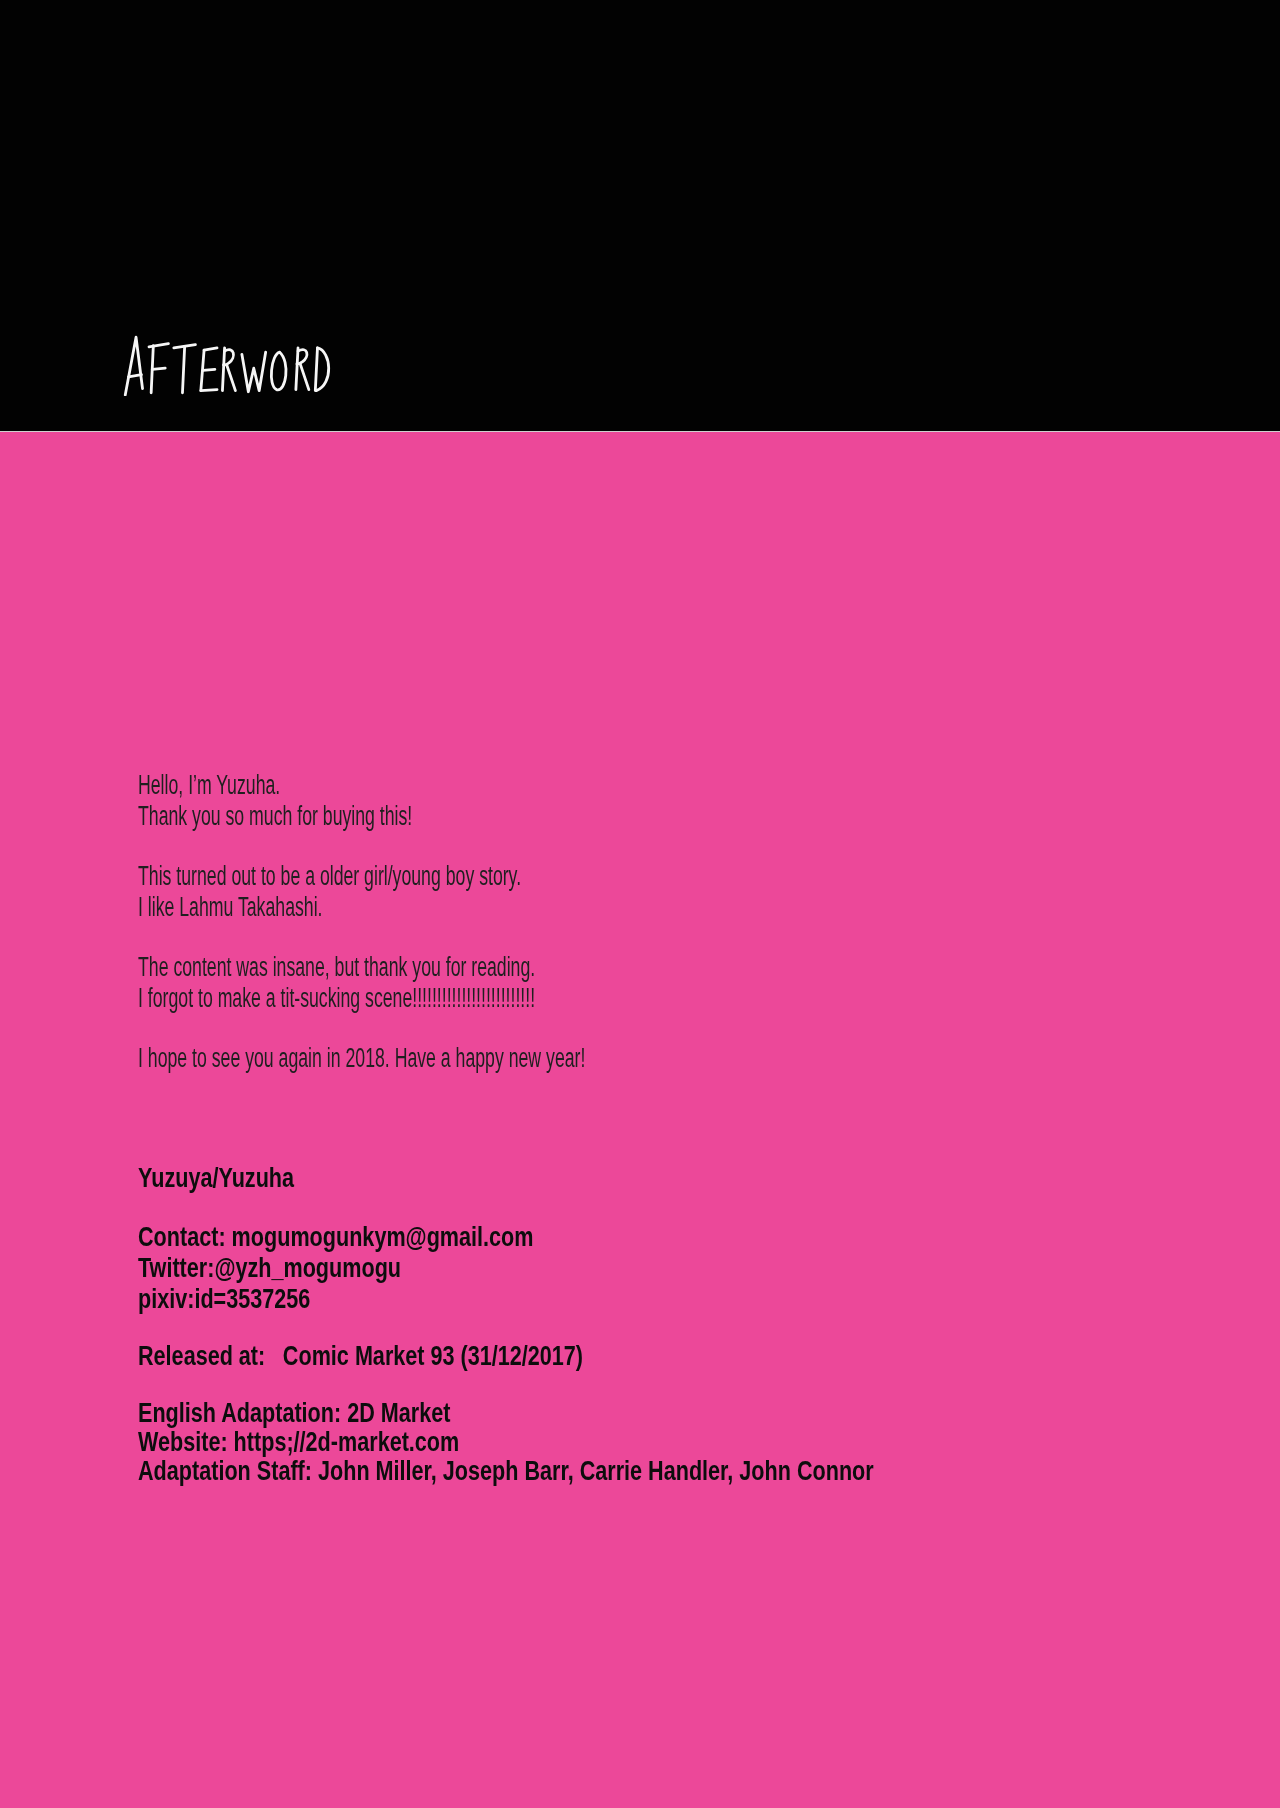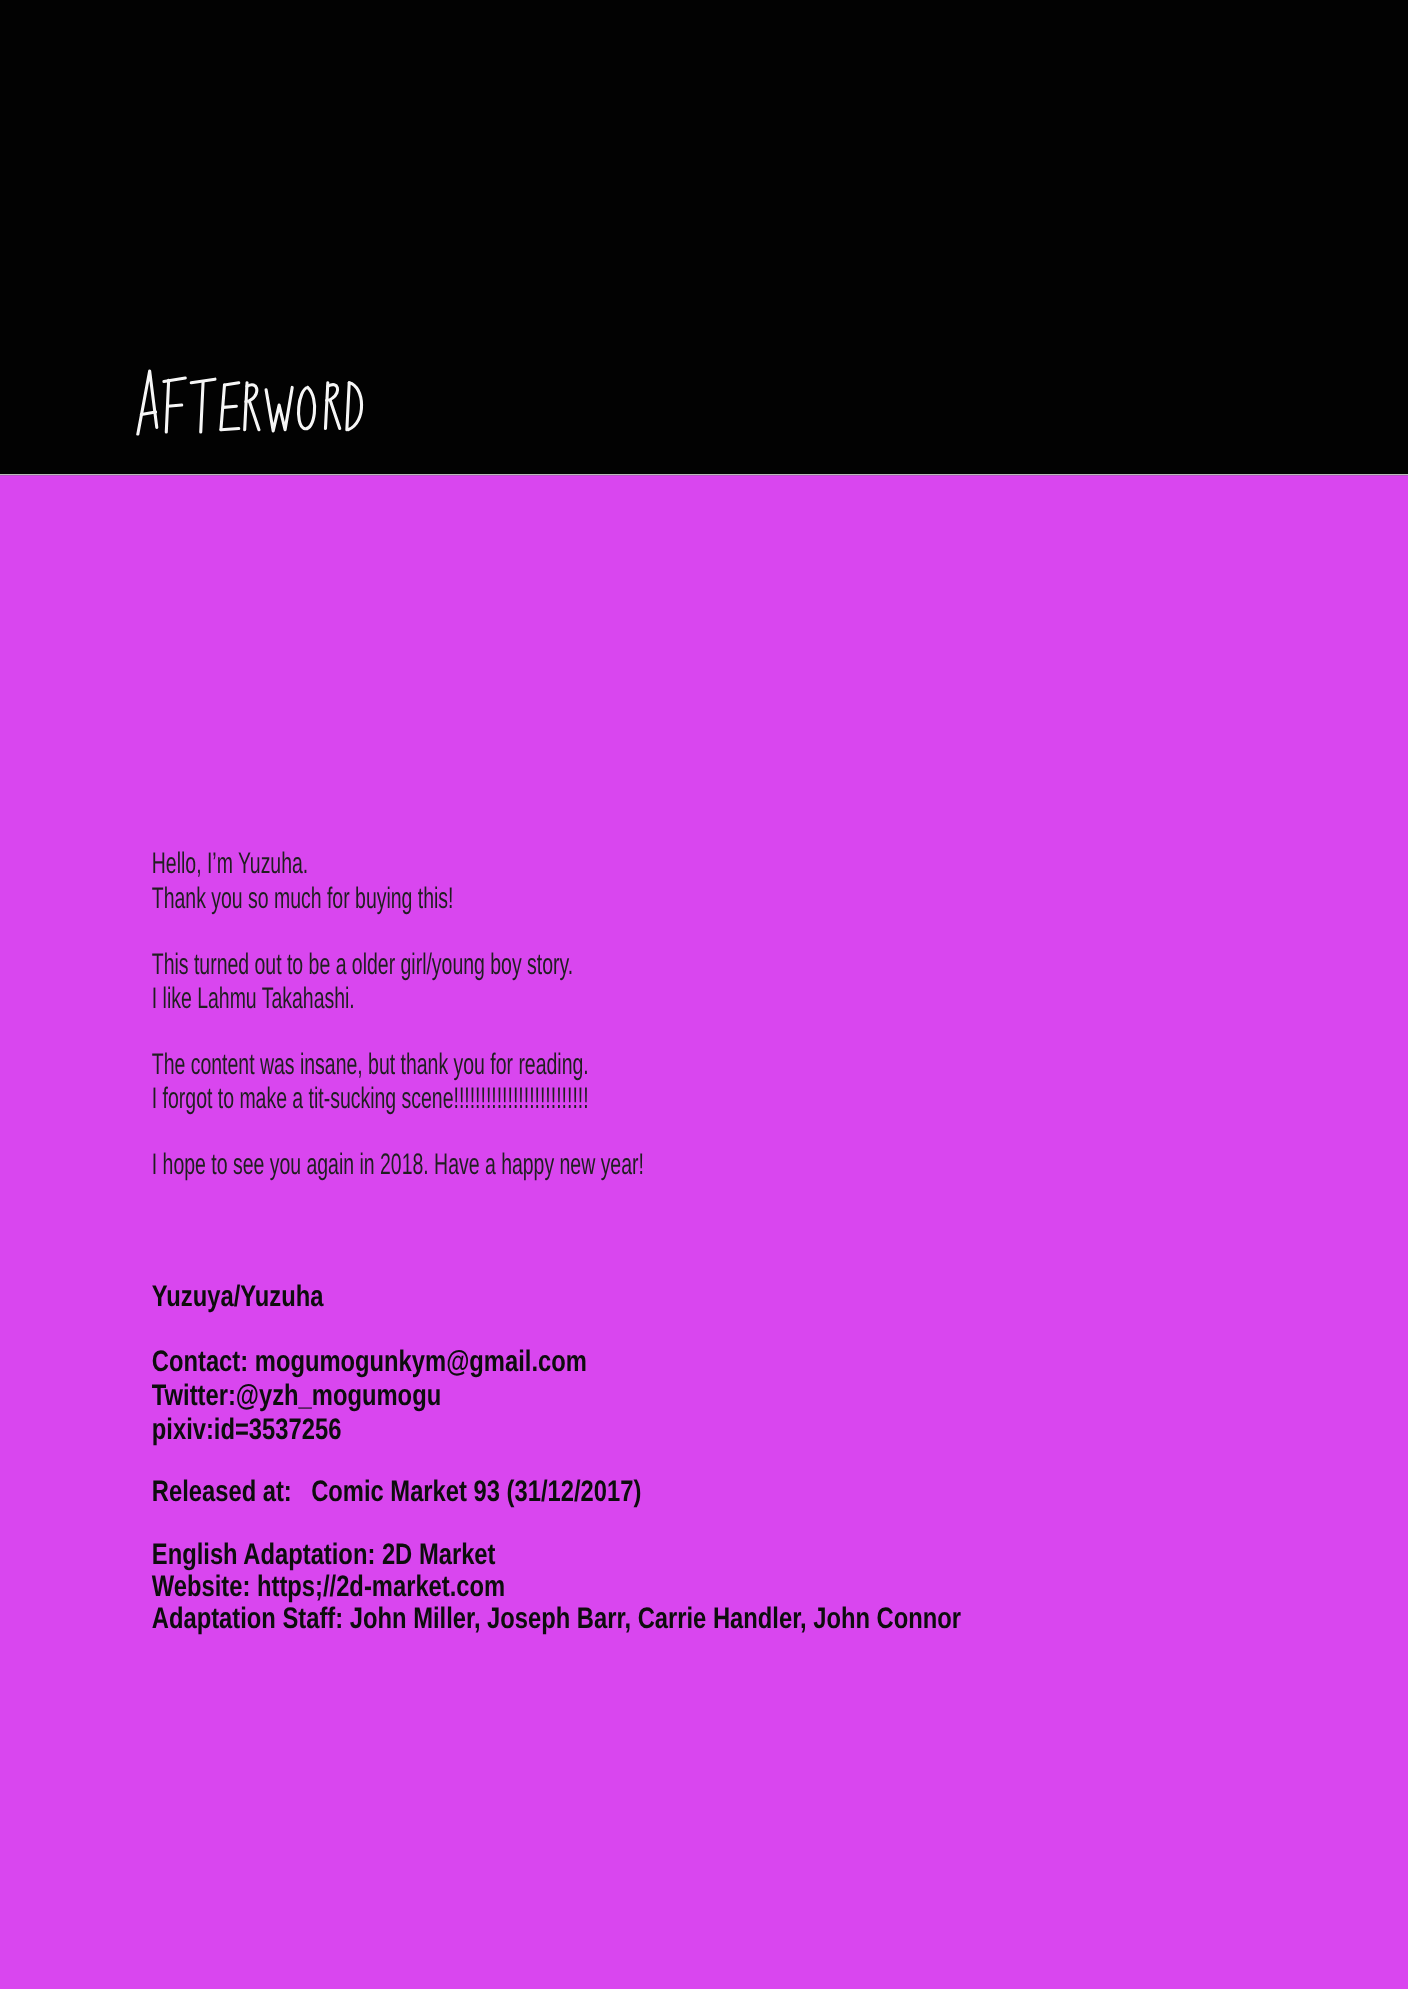--- a/index.html
+++ b/index.html
@@ -4,21 +4,21 @@
 <style>
   html, body {
     margin: 0;
     padding: 0;
     background: #ffffff;
   }
   .page {
     position: relative;
     width: 1280px;
     height: 1808px;
-    background: #d946ef;
+    background: #ec4899;
     overflow: hidden;
     font-family: "Liberation Sans", sans-serif;
   }
   .banner {
     position: absolute;
     top: 0;
     left: 0;
     width: 1280px;
     height: 431px;
     background: #020202;

